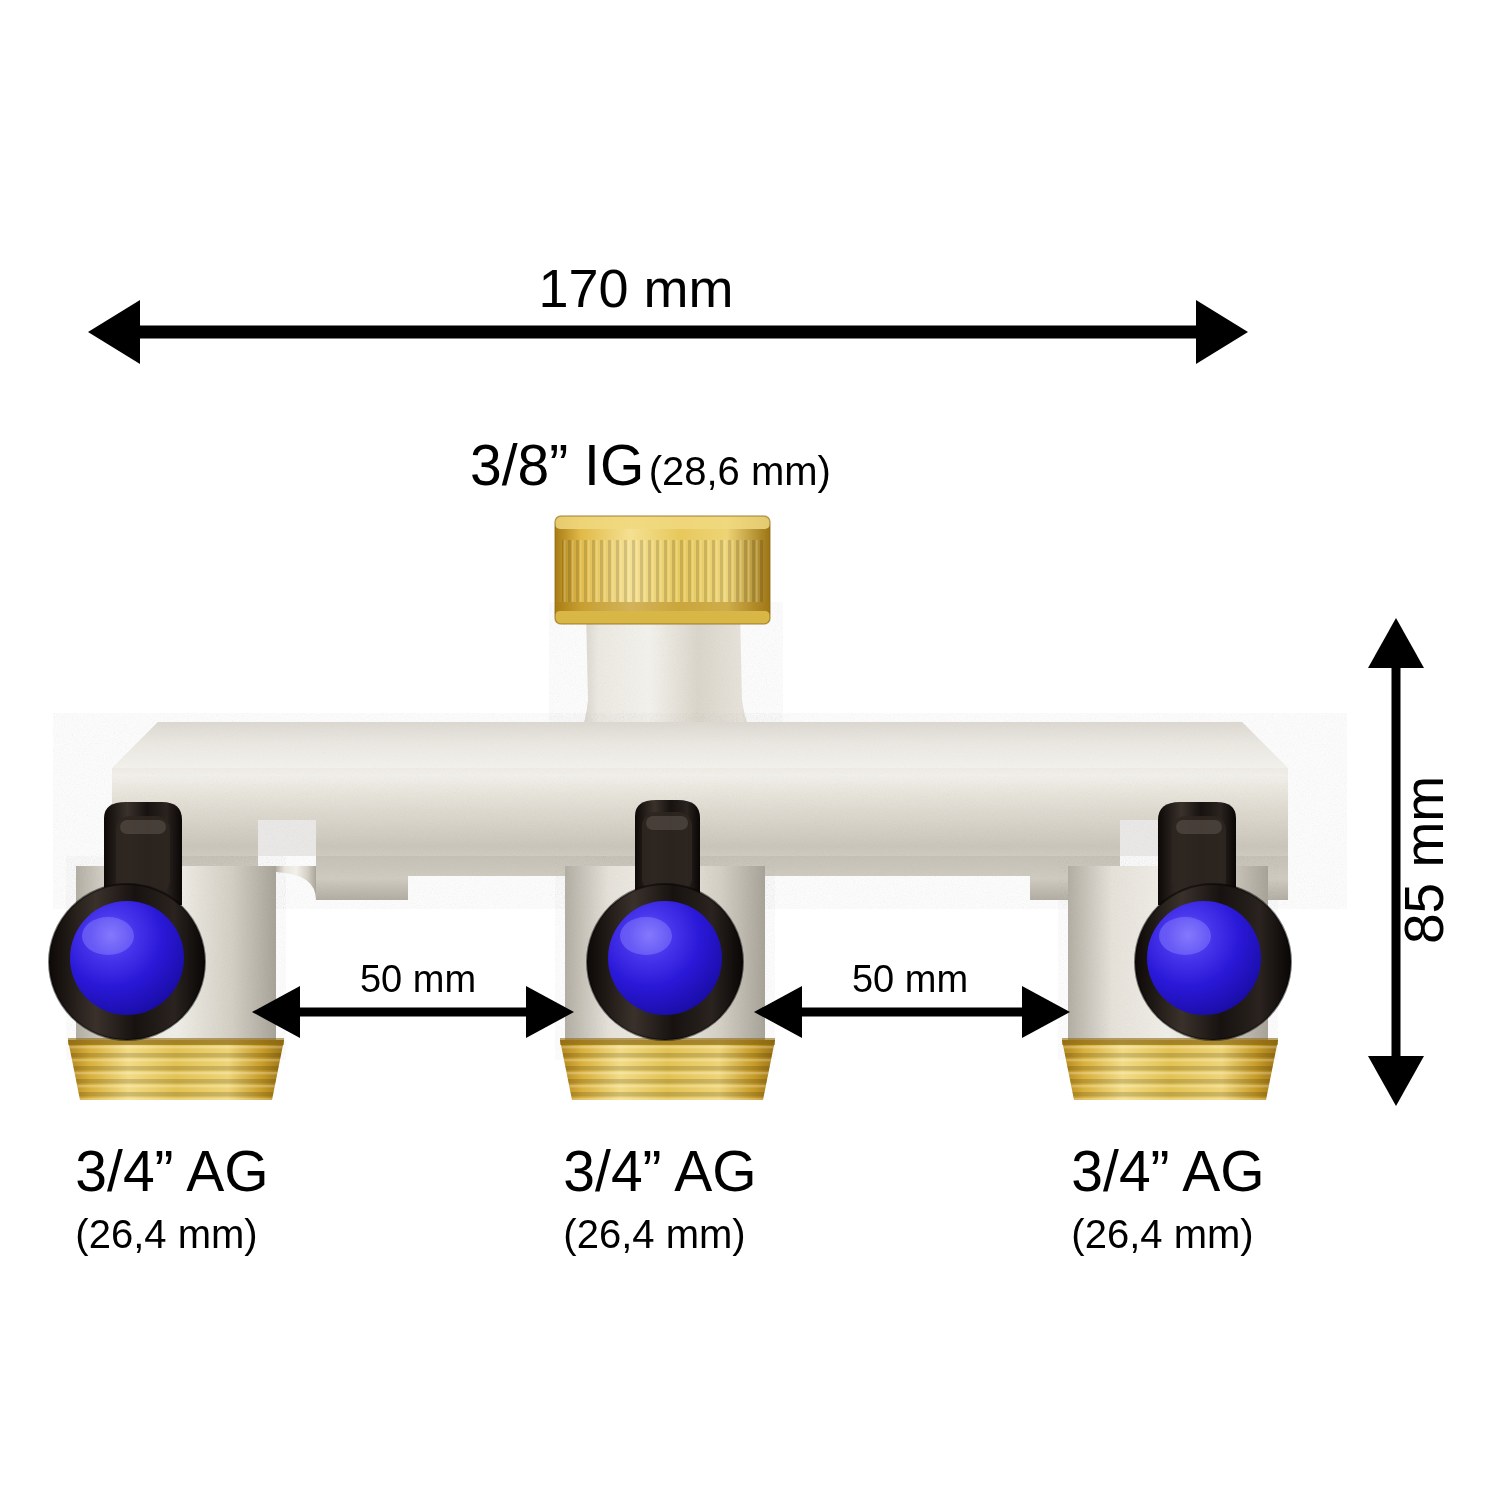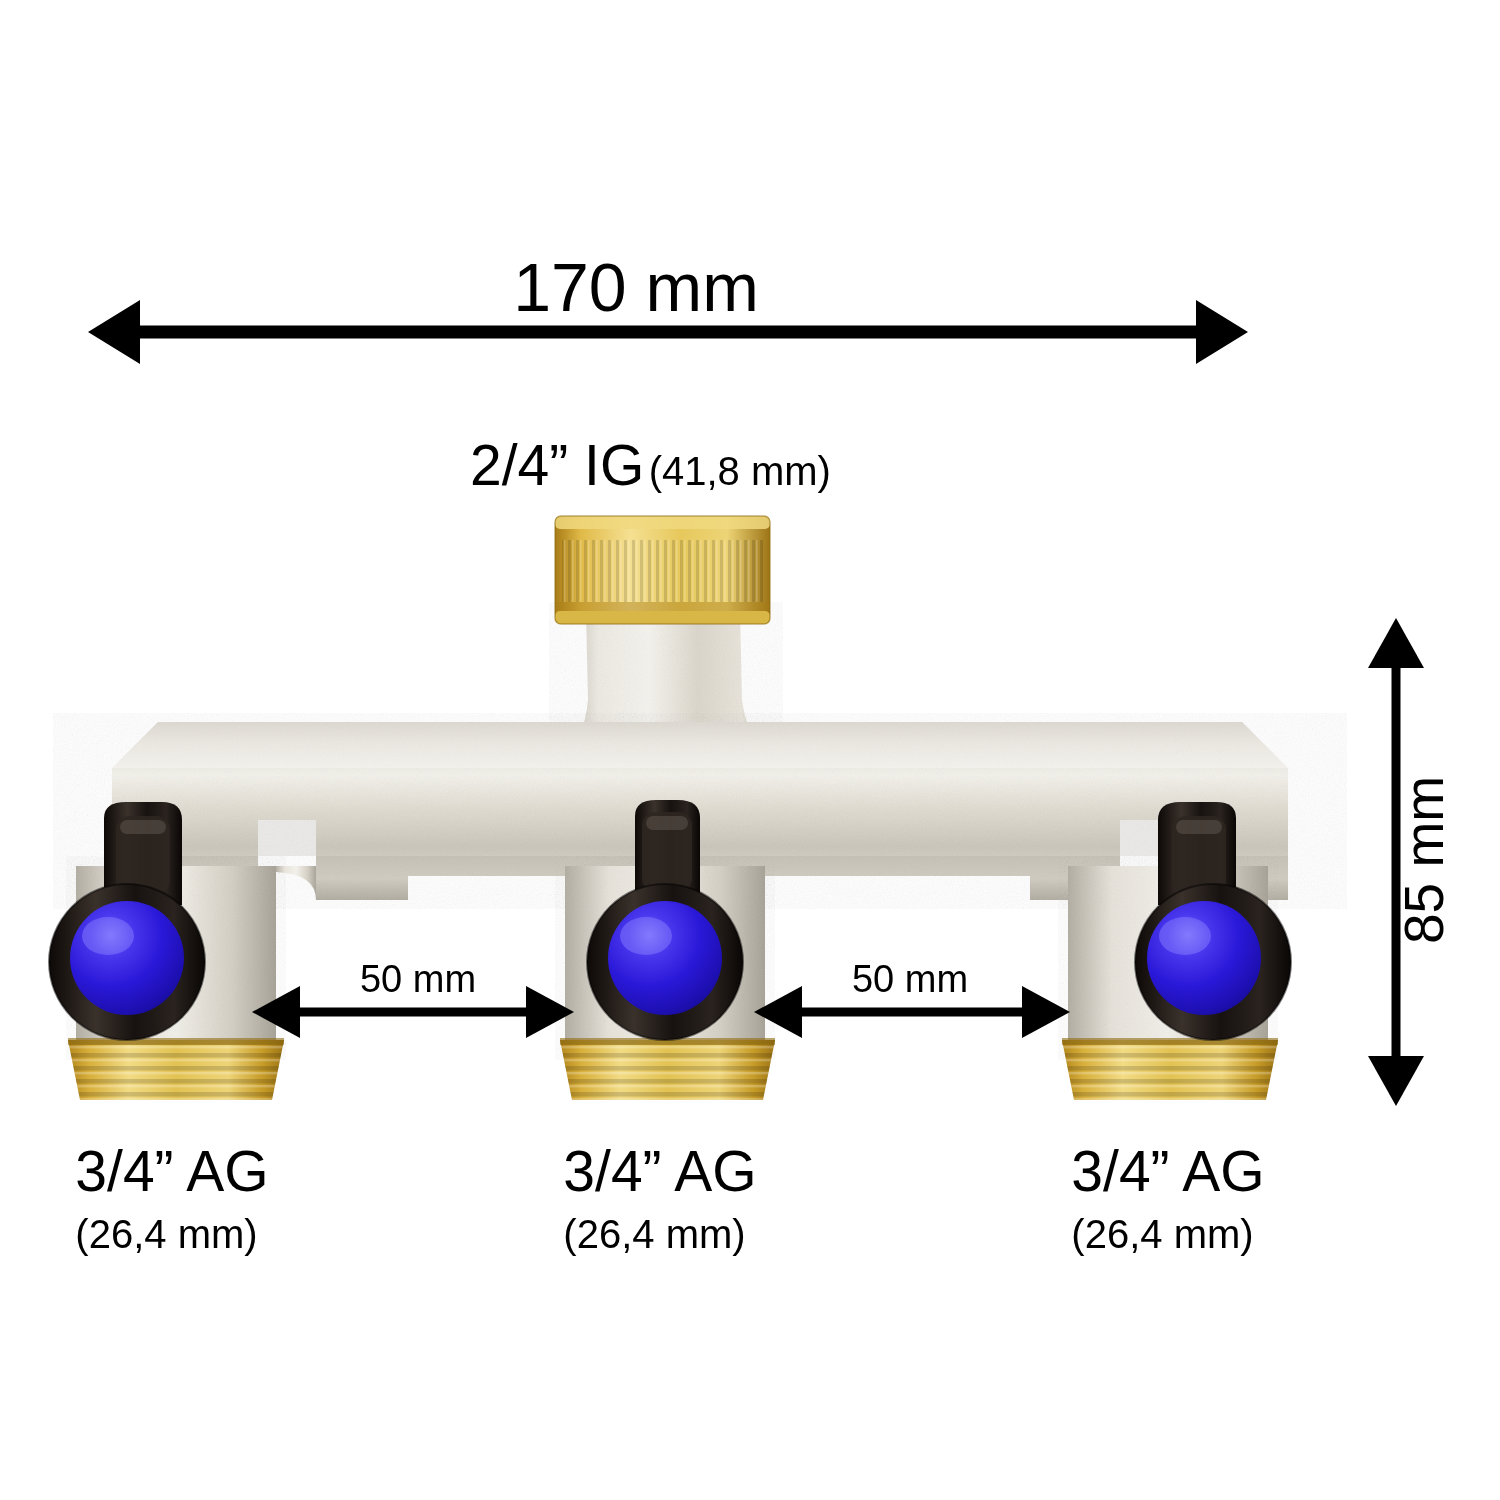--- a/index.html
+++ b/index.html
@@ -5,21 +5,21 @@
 <style>
   html,body{margin:0;padding:0;background:#ffffff;}
   body{width:1500px;height:1500px;position:relative;overflow:hidden;
        font-family:"Liberation Sans","DejaVu Sans",sans-serif;color:#000;}
   .stage{position:absolute;left:0;top:0;width:1500px;height:1500px;}
 
   
   .lbl{position:absolute;white-space:nowrap;color:#000;line-height:1;}
   .ctr{transform:translateX(-50%);}
 
-  #top-dim-label{left:636px;top:253px;font-size:68px;}
+  #top-dim-label{left:636px;top:261px;font-size:54px;}
   #ig-label{left:470px;top:437px;}
   #ig-label .main{font-size:57px;vertical-align:baseline;}
   #ig-label .paren{font-size:40px;vertical-align:baseline;}
 
   .ag-group{position:absolute;text-align:left;transform:translateX(-50%);}
   .ag-group .ag-main{font-size:57px;display:block;line-height:1.02;}
   .ag-group .ag-sub{font-size:40px;display:block;line-height:1.0;margin-top:14px;}
   #ag-left{left:172px;top:1142px;}
   #ag-mid{left:660px;top:1142px;}
   #ag-right{left:1168px;top:1142px;}
@@ -233,22 +233,22 @@
     <g>
       <line x1="784" y1="1012" x2="1042" y2="1012" stroke="#000" stroke-width="9"></line>
       <polygon points="754,1012 802,986 802,1038"></polygon>
       <polygon points="1070,1012 1022,986 1022,1038"></polygon>
     </g>
   </svg>
 
   <div class="lbl ctr" id="top-dim-label">170 mm</div>
 
   <div class="lbl" id="ig-label">
-    <span class="main">2/4” IG</span>
-    <span class="paren">(41,8 mm)</span>
+    <span class="main">3/8” IG</span>
+    <span class="paren">(28,6 mm)</span>
   </div>
 
   <div class="lbl" id="gap-label-1">50 mm</div>
 
   <div class="lbl" id="gap-label-2">50 mm</div>
 
   <div class="lbl" id="side-dim-label">85 mm</div>
 
   <div class="ag-group" id="ag-left">
     <span class="ag-main">3/4” AG</span>

